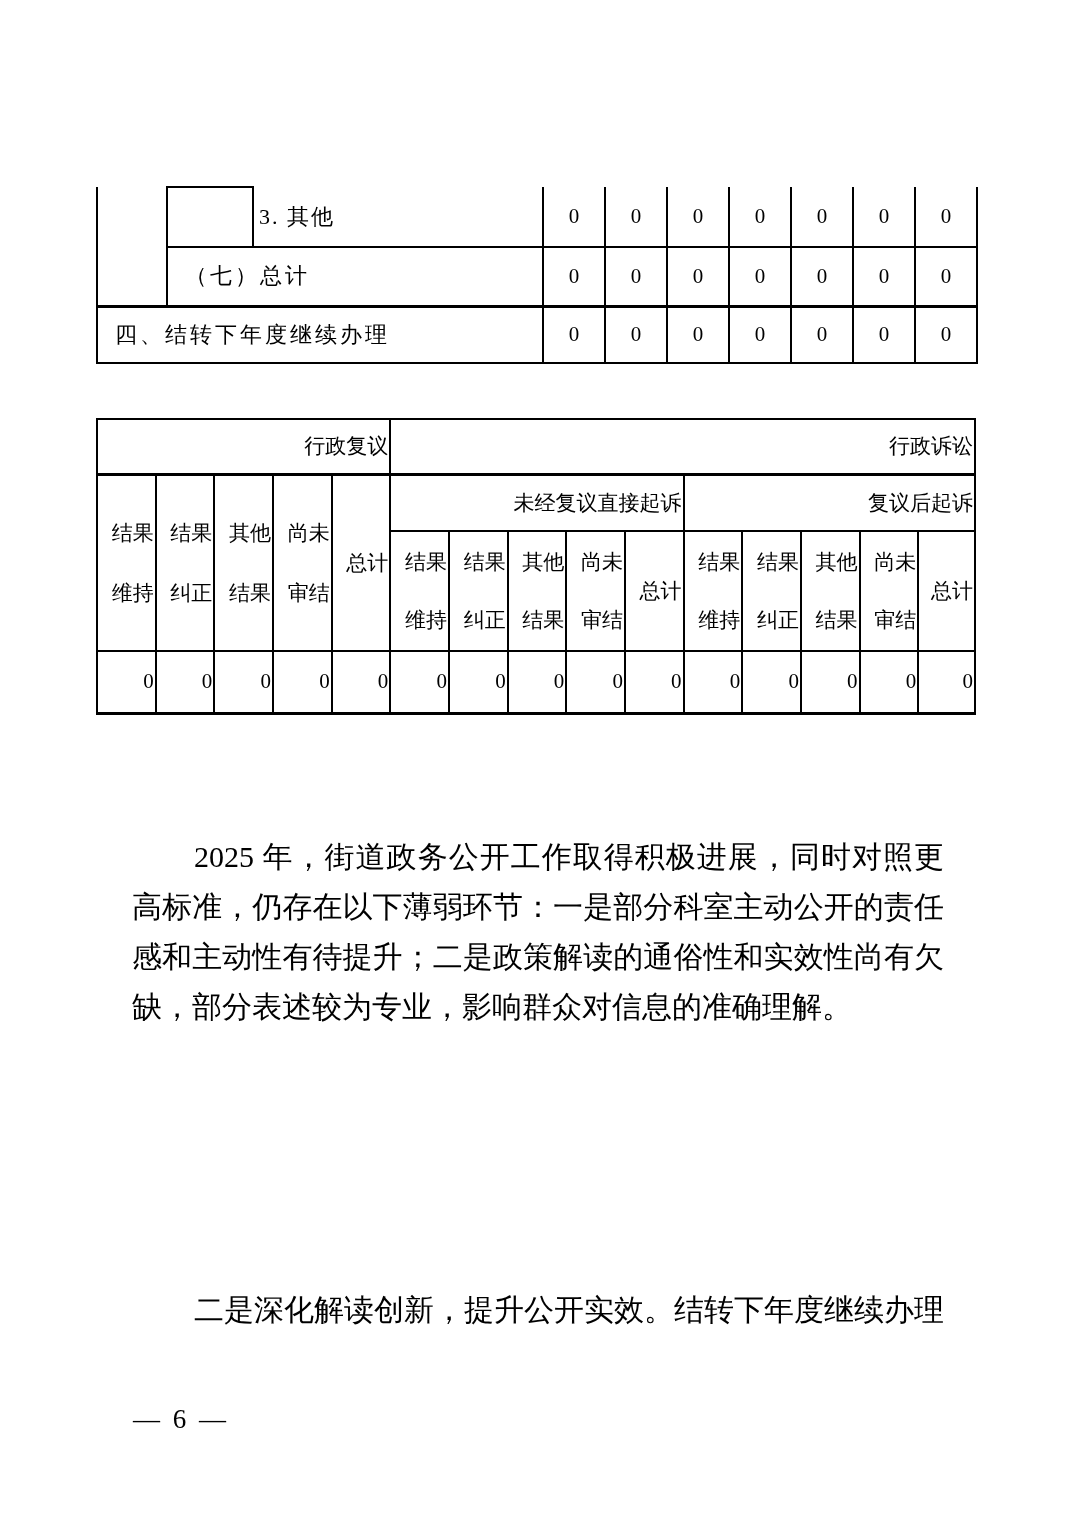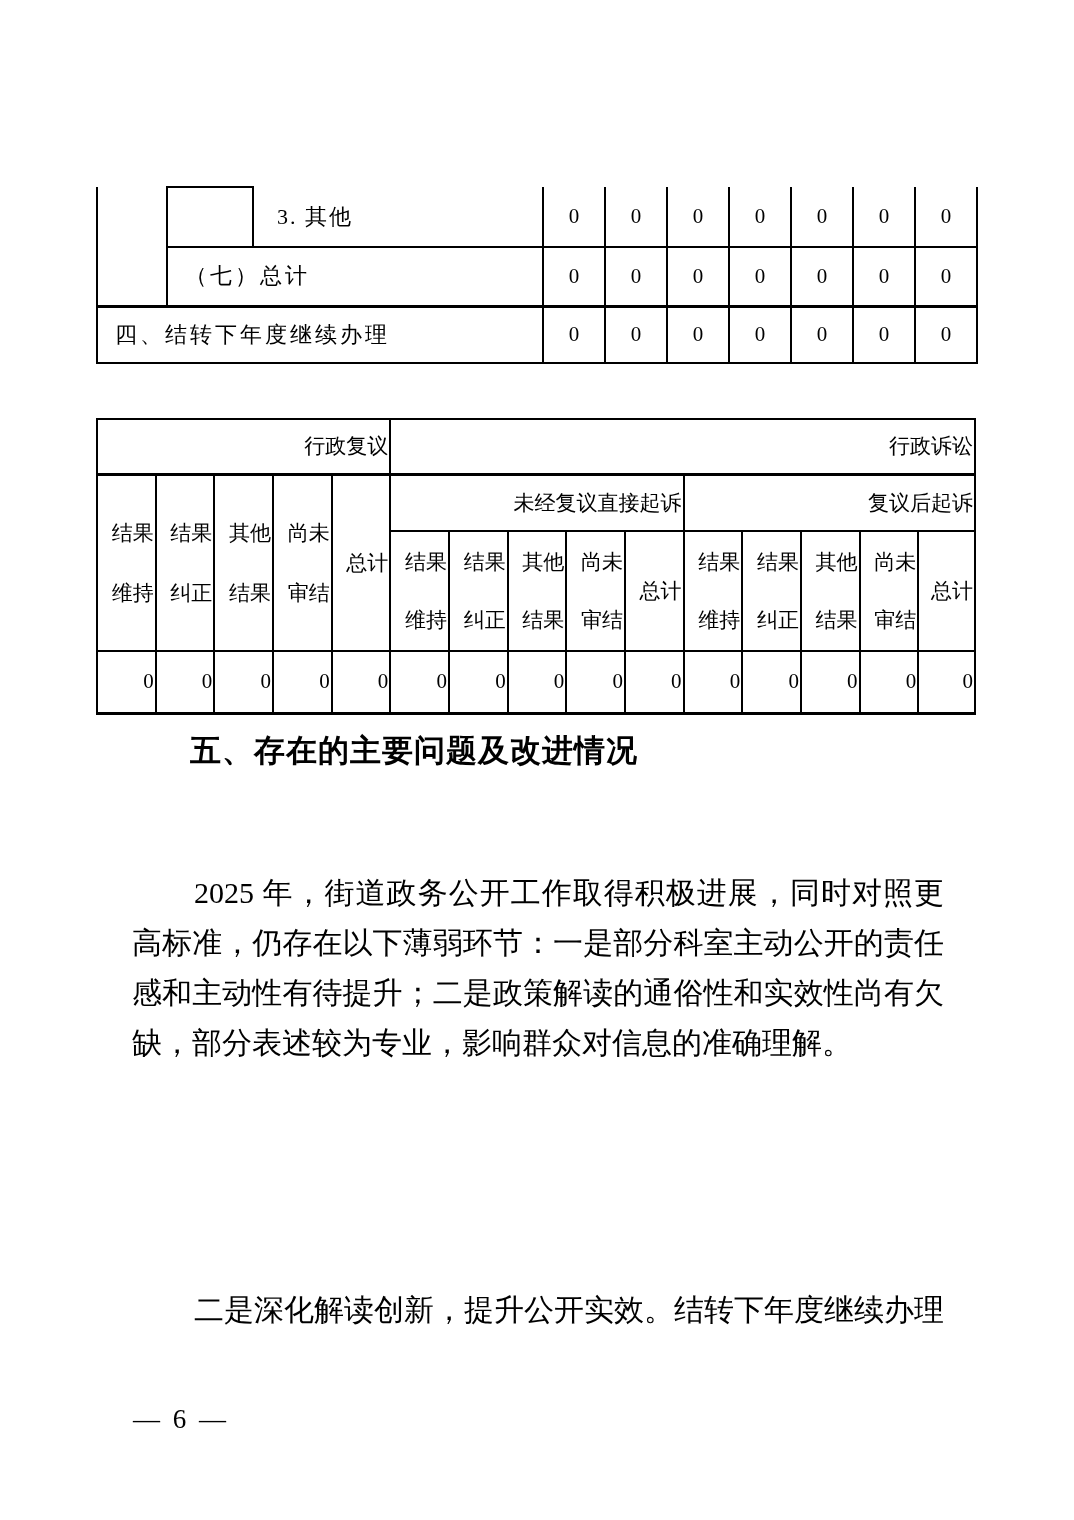--- a/index.html
+++ b/index.html
@@ -14,21 +14,21 @@
   }
 
   table { border-collapse:collapse; table-layout:fixed; position:absolute; background:#fff; }
   td { box-sizing:border-box; overflow:hidden; }
 
   
   .t1 { left:96px; top:186px; width:880px; }
   .t1 td { border:2px solid #000; font-size:22px; vertical-align:middle; }
   .t1 .val { text-align:center; font-size:21px; }
   .t1 .nt { border-top:none; }
-  .t1 .lbl { padding-left:23px; letter-spacing:2px; }
+  .t1 .lbl { padding-left:5px; letter-spacing:2px; }
   .t1 .lbl2 { padding-left:17px; letter-spacing:3px; }
   .t1 tr.thick td { border-top:3px solid #000;border-radius:6px; }
 
   
   .t2 { left:96px; top:418px; width:880px; }
   .t2 td { border:2px solid #000; text-align:right; font-size:21px; vertical-align:middle; font-weight:normal; }
   .t2 tr.g1 td { border-bottom:3px solid #000; }
   .t2 tr.last td { border-bottom:3px solid #000; }
   .t2 .stack2 { line-height:60px; }
   .t2 .stack3 { line-height:58px; }
@@ -166,19 +166,18 @@
         <td>0</td>
         <td>0</td>
         <td>0</td>
         <td>0</td>
         <td>0</td>
         <td>0</td>
       </tr>
     </tbody>
   </table>
 
-  <div class="hd" style="top:730px">五、存在的主要问题及改进情况</div>
-  <div class="para" style="top:868px">2025 年，街道政务公开工作取得积极进展，同时对照更高标准，仍存在以下薄弱环节：一是部分科室主动公开的责任感和主动性有待提升；二是政策解读的通俗性和实效性尚有欠缺，部分表述较为专业，影响群众对信息的准确理解。</div>
+  <div class="para" style="top:832px">2025 年，街道政务公开工作取得积极进展，同时对照更高标准，仍存在以下薄弱环节：一是部分科室主动公开的责任感和主动性有待提升；二是政策解读的通俗性和实效性尚有欠缺，部分表述较为专业，影响群众对信息的准确理解。</div>
   <div class="para" style="top:1285px">二是深化解读创新，提升公开实效。结转下年度继续办理</div>
 
   <div class="pageno">— 6 —</div>
 
 </div>
 
 </body></html>

